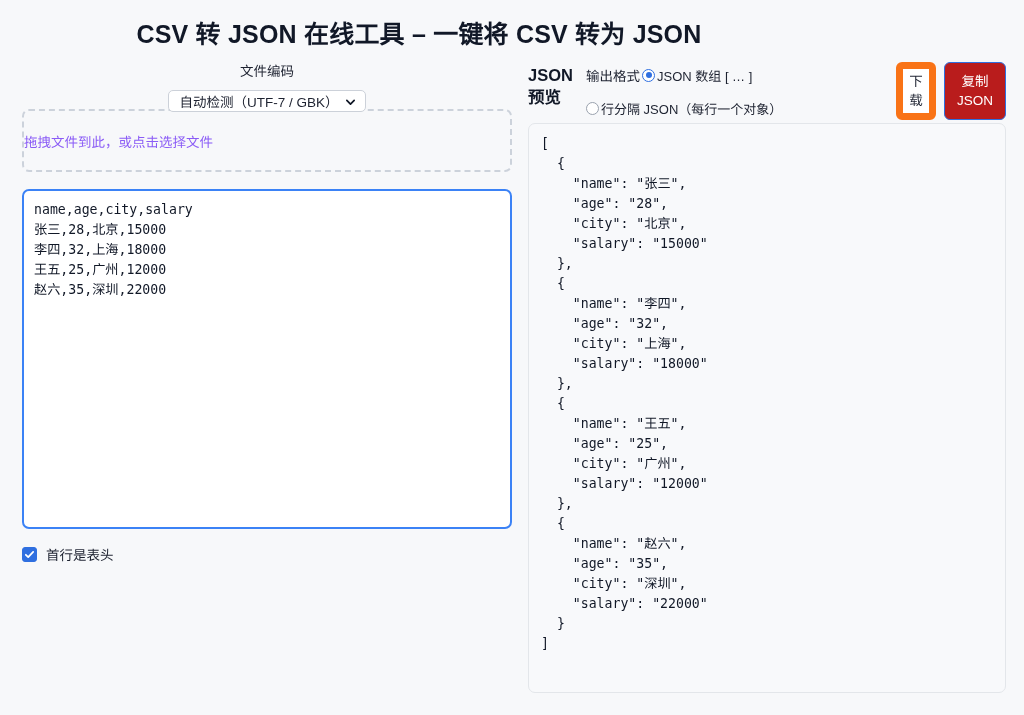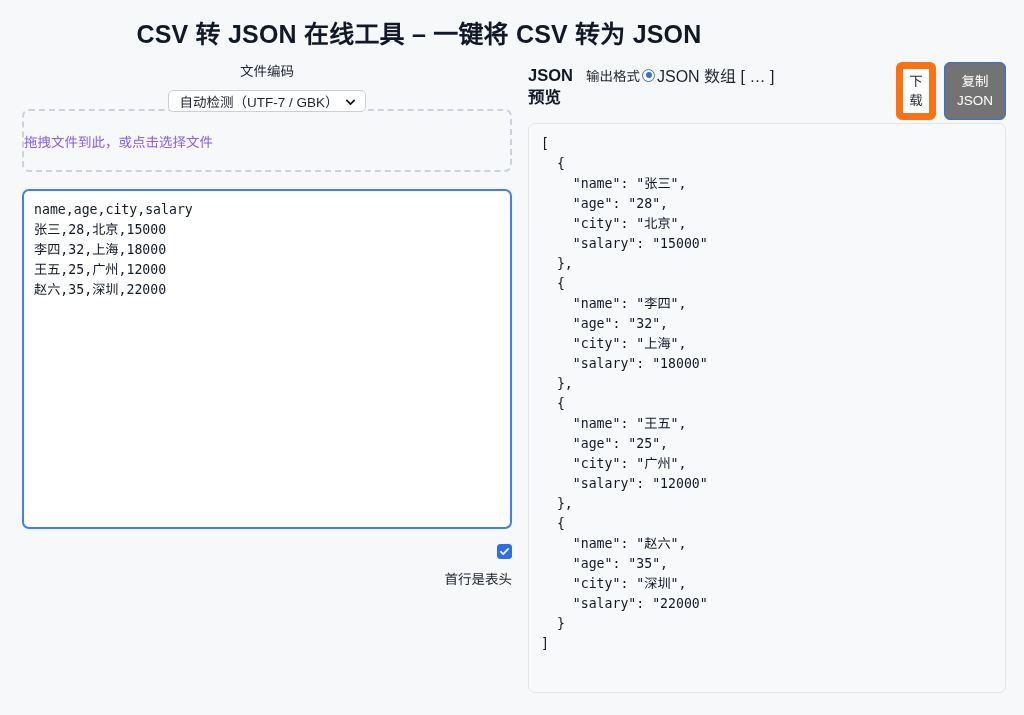--- a/index.html
+++ b/index.html
@@ -109,23 +109,22 @@
     color: #111827;
     resize: none;
     outline: none;
     white-space: pre;
     overflow: auto;
   }
 
   .header-row-check {
     margin-top: 11px;
     display: flex;
-    align-items: flex-end;
+    align-items: center;
     gap: 9px;
-    flex-direction: column;
   }
   .checkbox {
     width: 15px;
     height: 15px;
     border-radius: 3px;
     background: #2f6fe0;
     border: 1px solid #2f6fe0;
     position: relative;
     flex: none;
     cursor: pointer;
@@ -199,21 +198,21 @@
     content: "";
     position: absolute;
     left: 2.5px;
     top: 2.5px;
     width: 6px;
     height: 6px;
     border-radius: 50%;
     background: #2f6fe0;
   }
   .radio-text {
-    font-size: 16px;
+    font-size: 13px;
     color: #1d2230;
     white-space: nowrap;
     cursor: pointer;
   }
 
   .action-buttons {
     flex: none;
     display: flex;
     gap: 8px;
     padding-top: 2px;
@@ -230,21 +229,21 @@
     text-align: center;
     cursor: pointer;
     padding: 0 6px;
   }
   .btn-download {
     background: #ffffff;
     border: 7px solid #f97316;
     color: #1d2230;
   }
   .btn-copy {
-    background: #737373;
+    background: #b91c1c;
     border: 1px solid #2f6fe0;
     color: #ffffff;
     width: 62px;
   }
 
   .json-output {
     width: 478px;
     height: 570px;
     background: #f8f9fb;
     border: 1px solid #e3e6ea;
@@ -305,20 +304,24 @@
 
     <div class="right-header">
 
       <div class="json-heading">JSON 预览</div>
 
       <div class="format-group">
         <div class="format-line">
           <span class="format-label">输出格式</span>
           <span class="radio checked"></span>
           <span class="radio-text">JSON 数组 [ … ]</span>
+        </div>
+        <div class="format-line second">
+          <span class="radio"></span>
+          <span class="radio-text">行分隔 JSON（每行一个对象）</span>
         </div>
       </div>
 
       <div class="action-buttons">
         <div class="btn btn-download">下载</div>
         <div class="btn btn-copy">复制 JSON</div>
       </div>
 
     </div>
 

